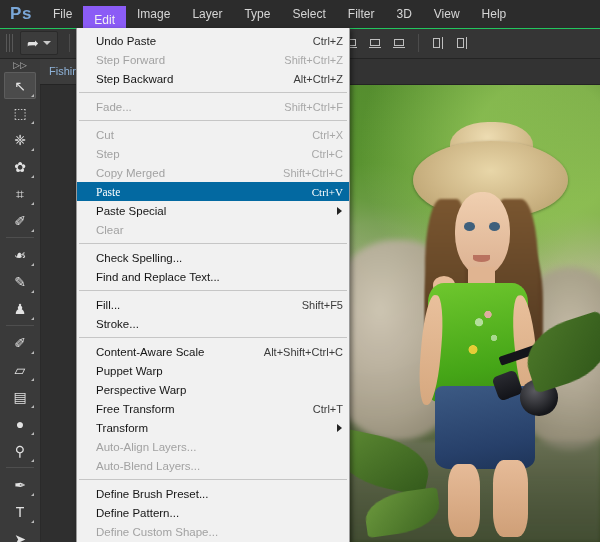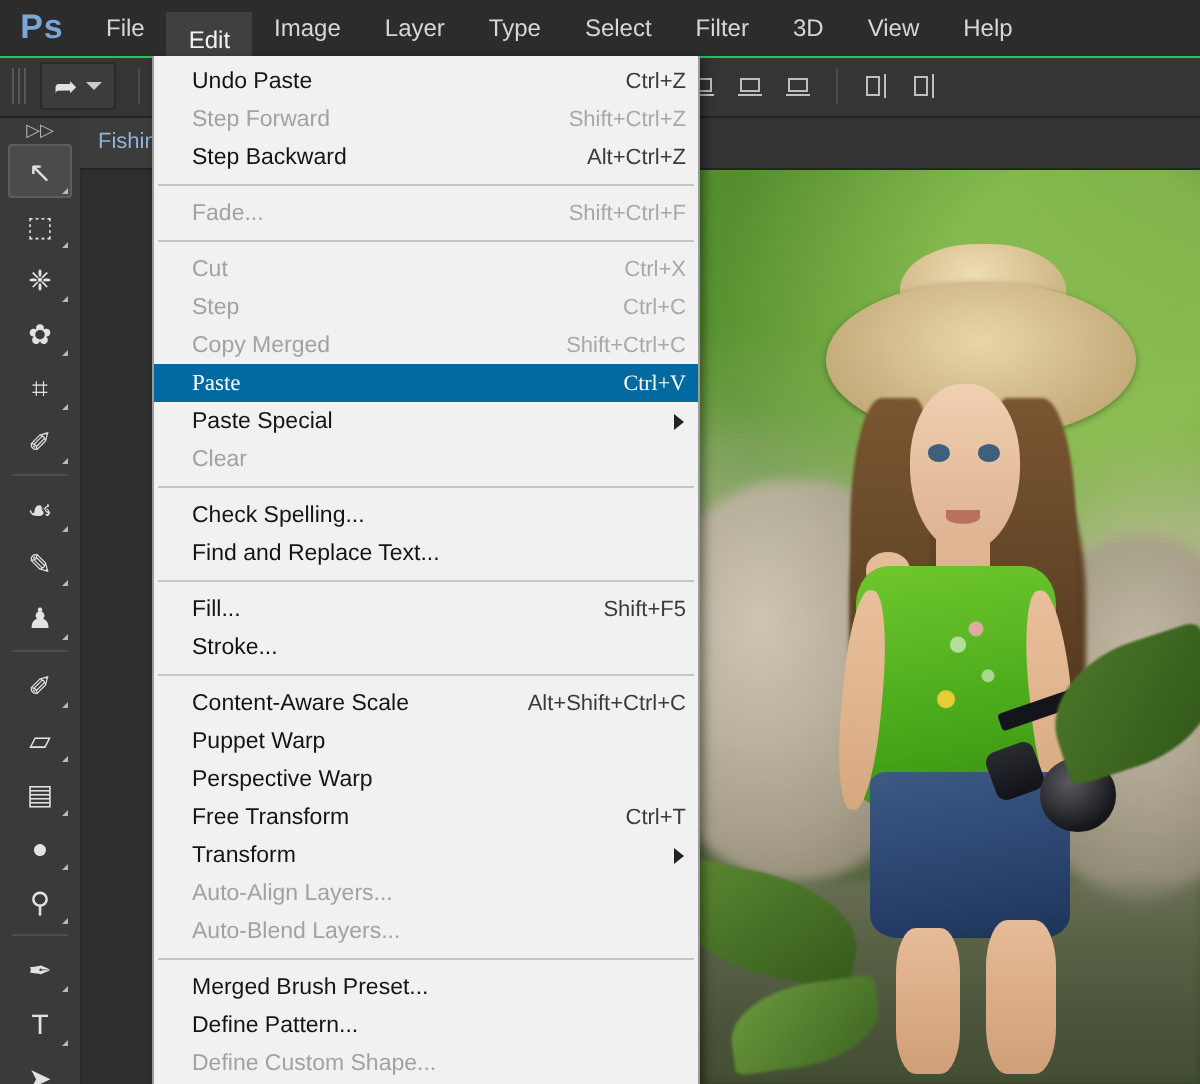--- a/index.html
+++ b/index.html
@@ -77,21 +77,21 @@
     background:radial-gradient(circle at 38% 32%, #5a5a60, #16171b 70%);}
   .g-handle{position:absolute;left:58%;top:63%;width:10%;height:5.5%;border-radius:22%;
     background:linear-gradient(180deg,#2a2b31,#121318);transform:rotate(-20deg);}
 
   
   .menubar{position:absolute;left:0;top:0;width:600px;height:28px;background:#2c2c2c;
     border-bottom:1px solid #22c55e;display:flex;align-items:center;}
   .ps-logo{width:42px;height:28px;display:flex;align-items:center;justify-content:center;
     color:#7aa7d8;font-size:17px;font-weight:bold;letter-spacing:.5px;}
   .mb-item{height:28px;padding:0 11px;display:flex;align-items:center;color:#d6d6d6;font-size:12px;}
-  .mb-item.active{background:#404040;color:#f2f2f2;margin-top:11px;}
+  .mb-item.active{background:#8b5cf6;color:#f2f2f2;margin-top:11px;}
 
   
   .optbar{position:absolute;left:0;top:28px;width:600px;height:30px;background:#353535;
     border-bottom:1px solid #242424;display:flex;align-items:center;}
   .grip{width:9px;height:18px;margin:0 5px 0 6px;
     background:repeating-linear-gradient(90deg,#585858 0 1px,transparent 1px 3px);}
   .tool-preview{display:flex;align-items:center;gap:4px;padding:0 6px;height:22px;background:#3c3c3c;
     border:1px solid #2a2a2a;border-radius:2px;margin-right:4px;}
   .caret{width:0;height:0;border-left:4px solid transparent;border-right:4px solid transparent;
     border-top:4px solid #c9c9c9;}
@@ -394,21 +394,21 @@
           <span class="msub"></span>
         </div>
         <div class="mrow dis">
           <span class="mlabel">Auto-Align Layers...</span>
         </div>
         <div class="mrow dis">
           <span class="mlabel">Auto-Blend Layers...</span>
         </div>
         <div class="msep"></div>
         <div class="mrow">
-          <span class="mlabel">Merged Brush Preset...</span>
+          <span class="mlabel">Define Brush Preset...</span>
         </div>
         <div class="mrow">
           <span class="mlabel">Define Pattern...</span>
         </div>
         <div class="mrow dis">
           <span class="mlabel">Define Custom Shape...</span>
         </div>
       </div>
   </div>
 

